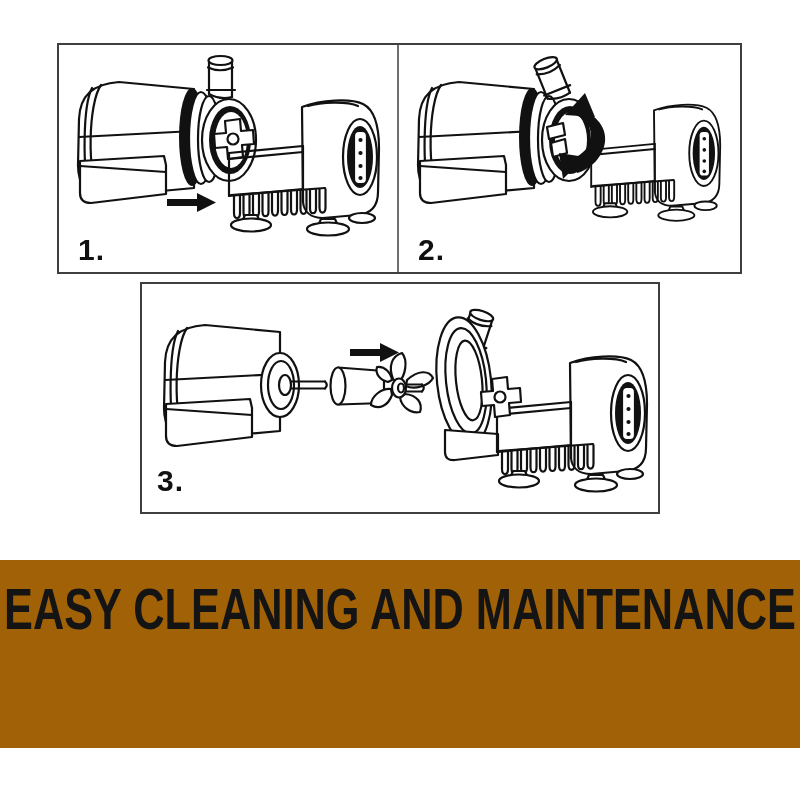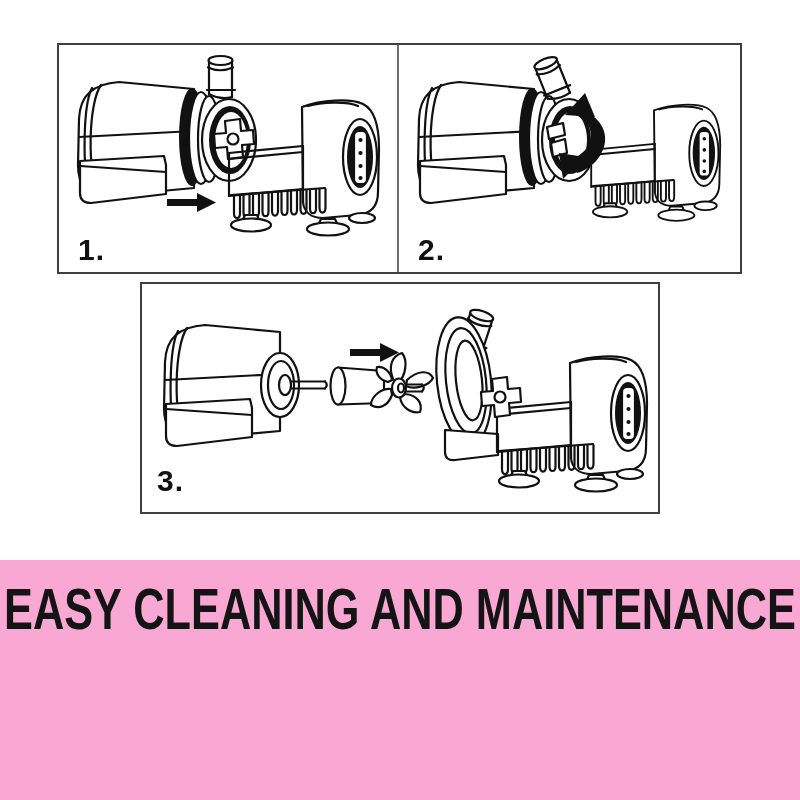--- a/index.html
+++ b/index.html
@@ -44,22 +44,22 @@
     font-weight: 700;
     color: #111111;
     letter-spacing: 1px;
   }
   .mid-panel .step-label { left: 15px; top: 180px; }
   svg.illustration { display: block; position: absolute; left: 0; top: 0; }
   
   .banner {
     position: absolute;
     left: 0; top: 560px;
-    width: 800px; height: 240px;
-    background: #f9a8d4;
+    width: 800px; height: 188px;
+    background: #a16207;
     display: flex;
     justify-content: center;
     align-items: flex-start;
   }
   .banner-text {
     margin-top: 16px;
     font-size: 57px;
     font-weight: 700;
     color: #141414;
     white-space: nowrap;

